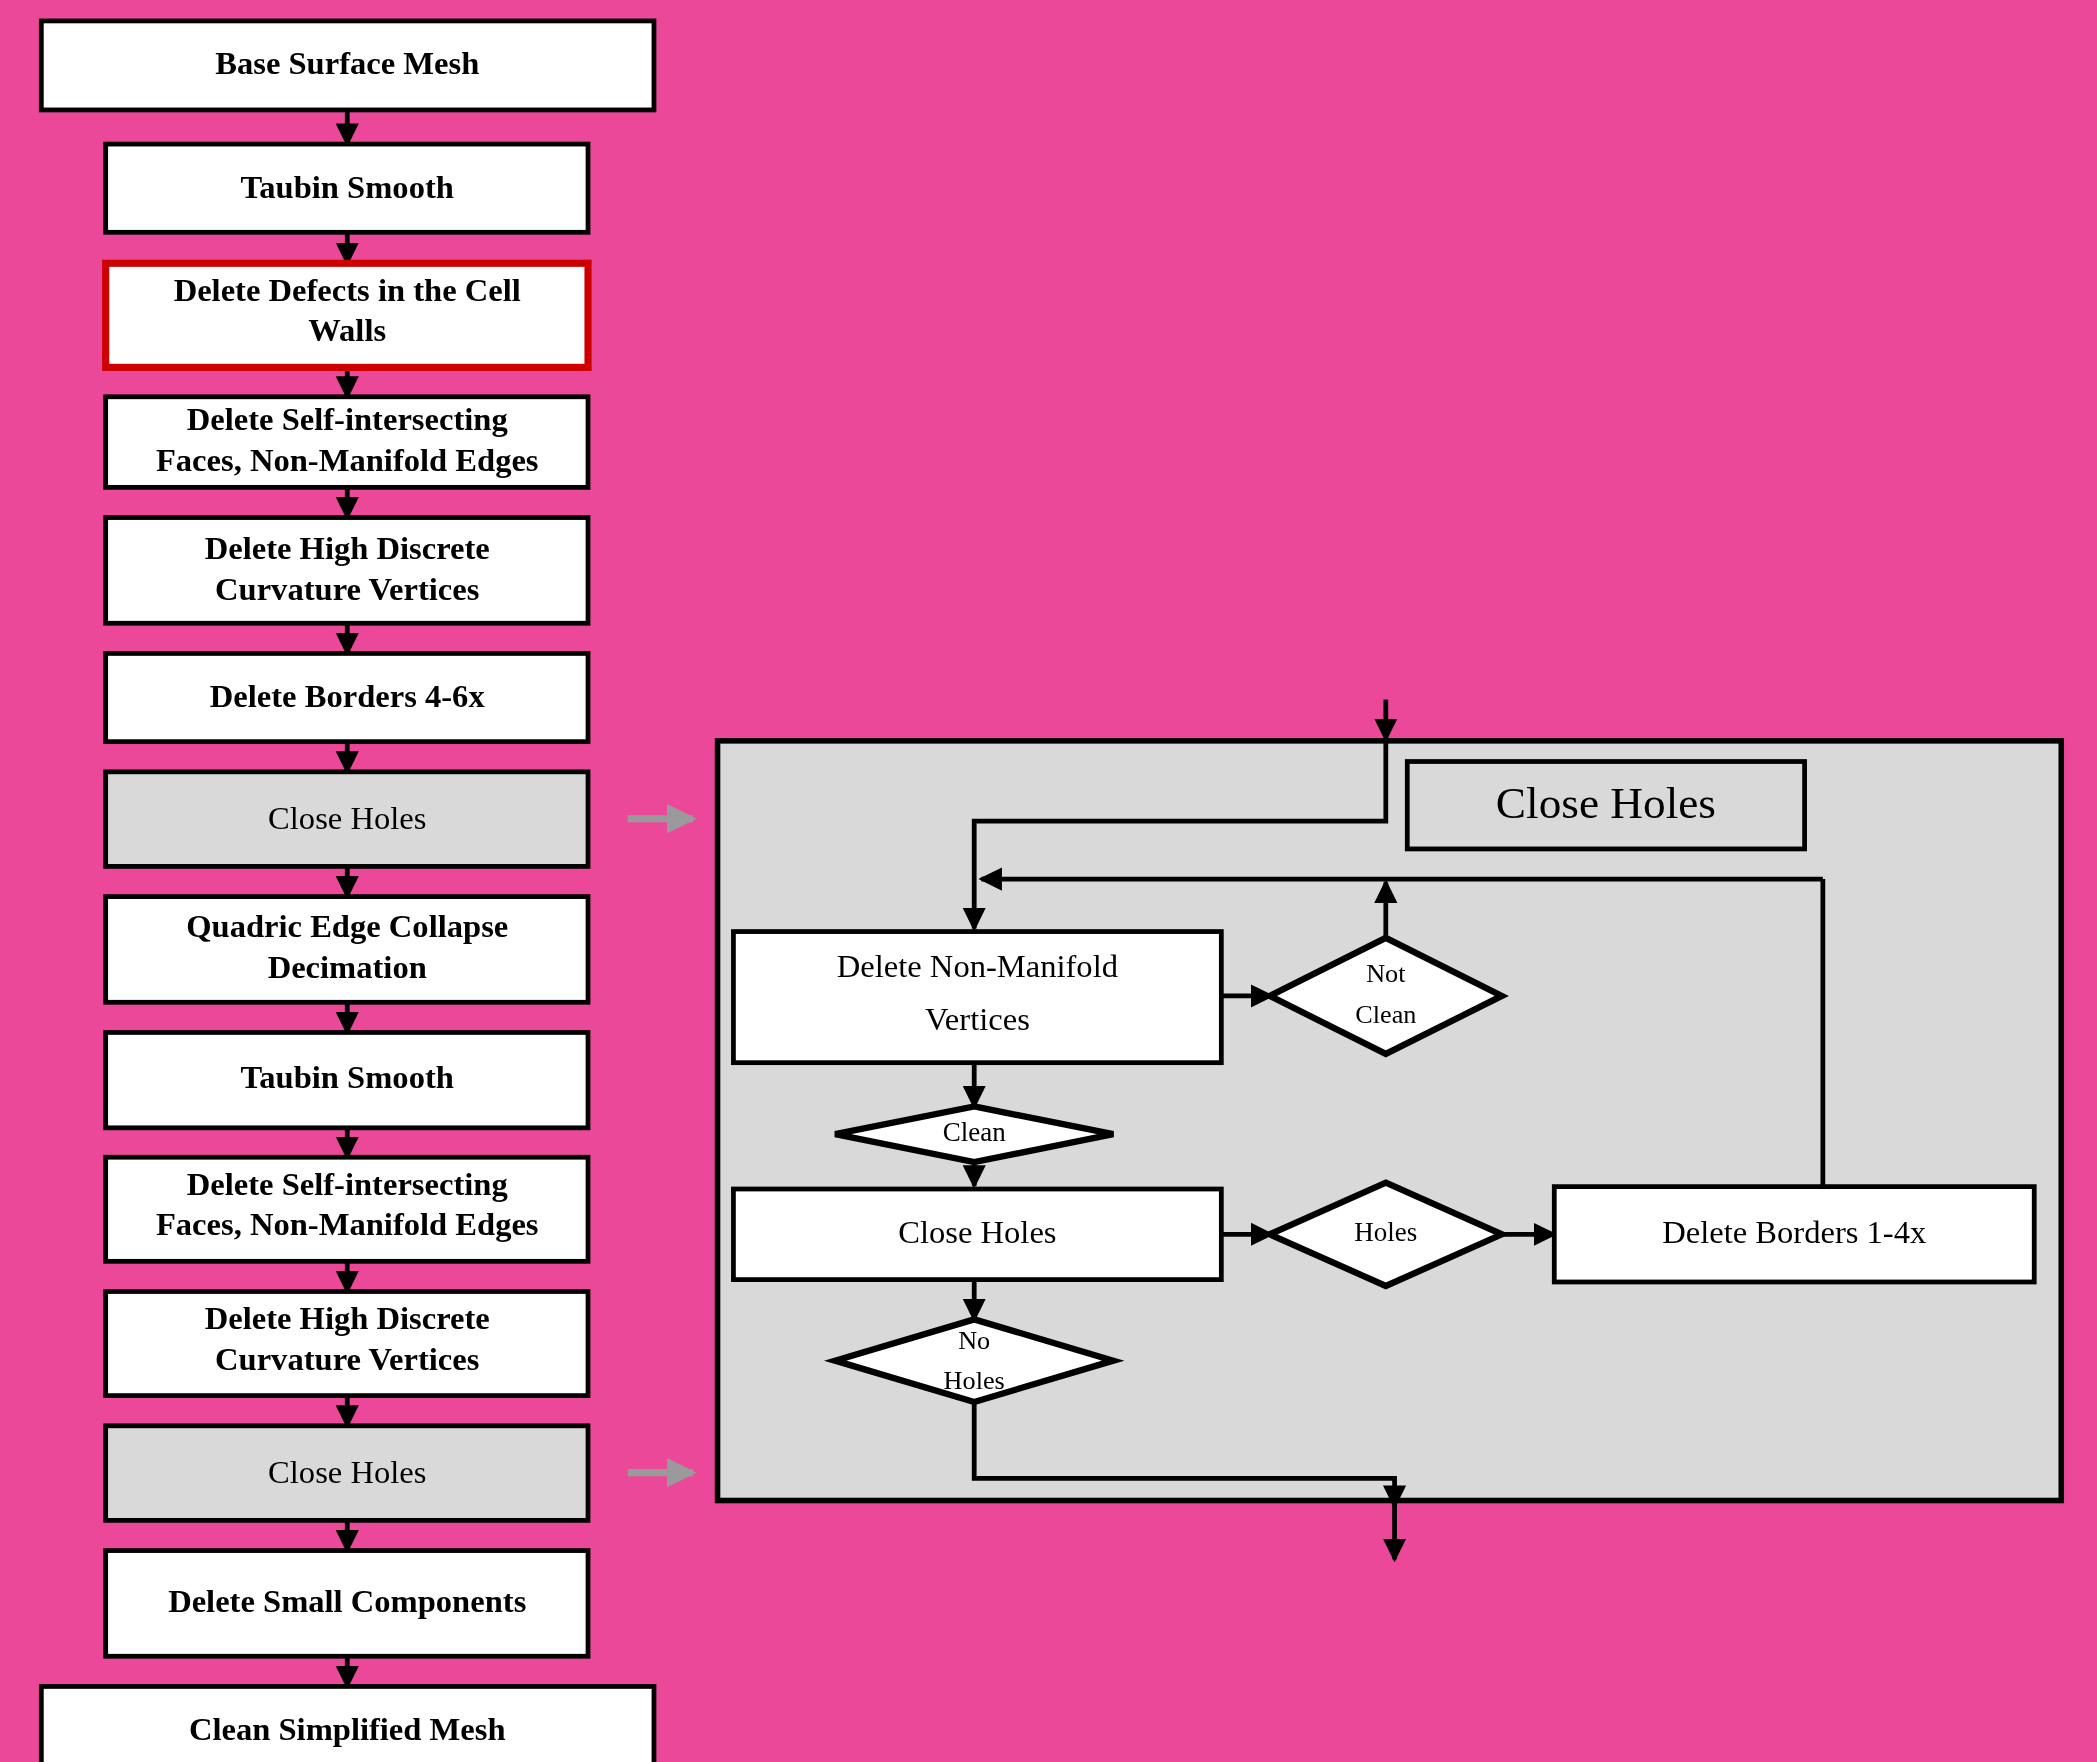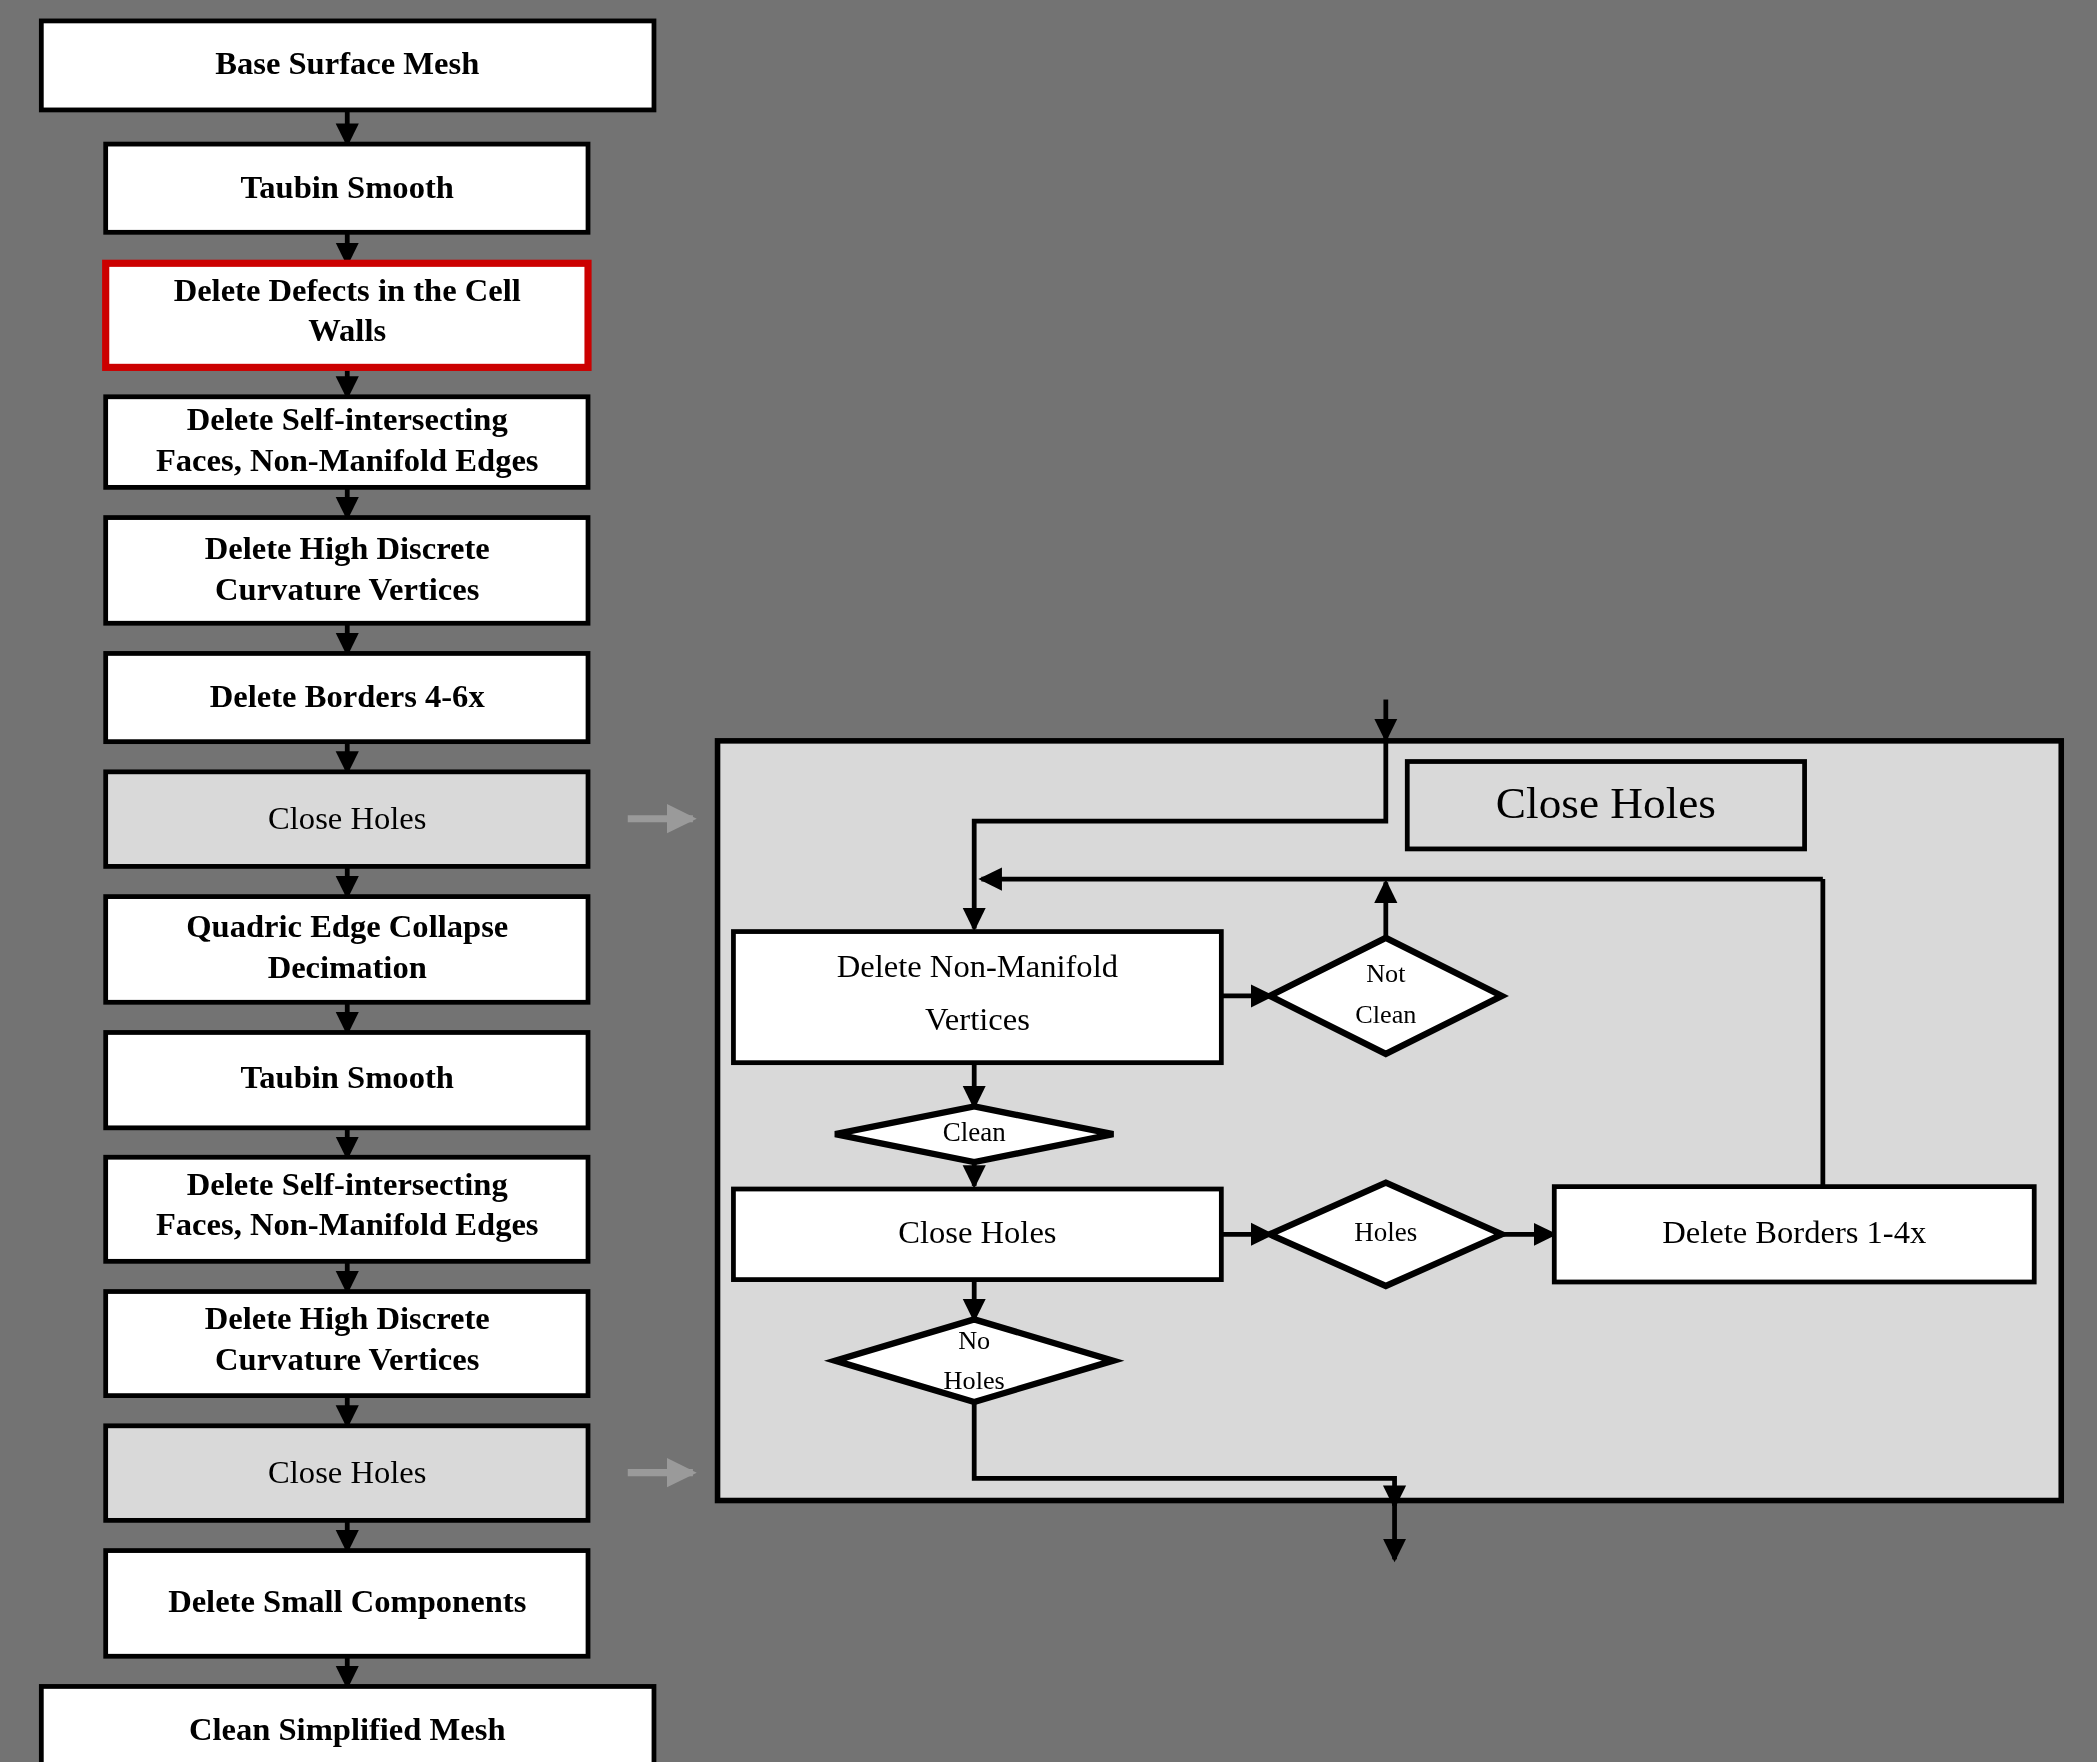--- a/index.html
+++ b/index.html
@@ -1,17 +1,17 @@
 <!DOCTYPE html>
 <html style="font-size:12.7px"><head>
 <meta charset="utf-8">
 <style>
   html,body{margin:0;padding:0;background:#ffffff;}
   body{width:2097px;height:1763px;font-family:"Liberation Serif","DejaVu Serif",serif;}
-  #root{position:relative;width:2097px;height:1763px;overflow:hidden;background:#737373;}
+  #root{position:relative;width:2097px;height:1763px;overflow:hidden;background:#ec4899;}
   svg.canvas{position:absolute;left:0;top:0;width:2097px;height:1763px;}
   .node-rect{fill:#ffffff;stroke:#000000;stroke-width:6;}
   .node-rect.shaded{fill:#d9d9d9;}
   .node-rect.redbox{stroke:#cc0000;stroke-width:9;}
   .node-rect.titlebox{fill:none;stroke:#000000;stroke-width:6;}
   .panel{fill:#d9d9d9;stroke:#000000;stroke-width:7;}
   .diamond{fill:#ffffff;stroke:#000000;stroke-width:8;}
   .edge{stroke:#000000;stroke-width:6;fill:none;}
   .edge-gray{stroke:#9a9a9a;stroke-width:9;fill:none;}
   .lbl{font-family:"Liberation Serif","DejaVu Serif",serif;fill:#000;text-anchor:middle;dominant-baseline:middle;}

